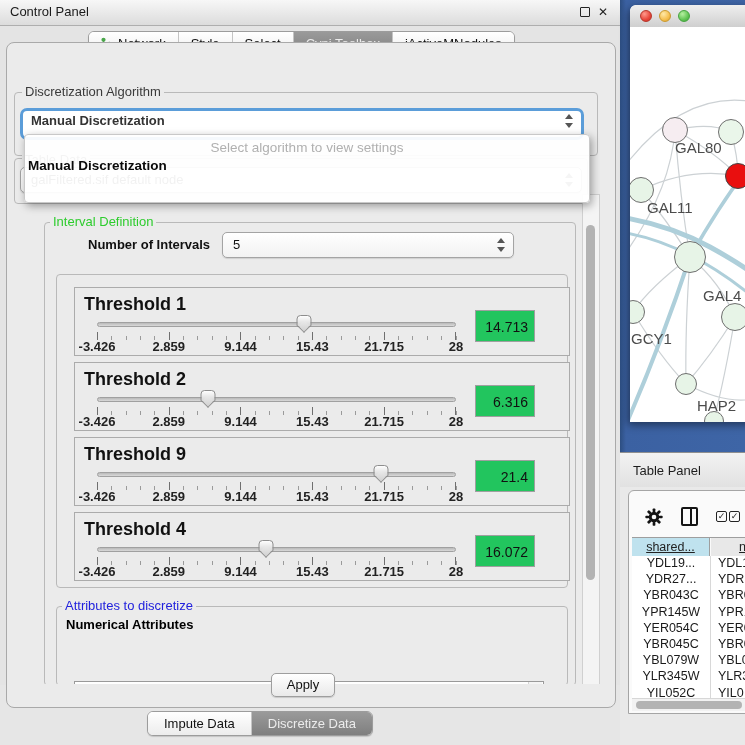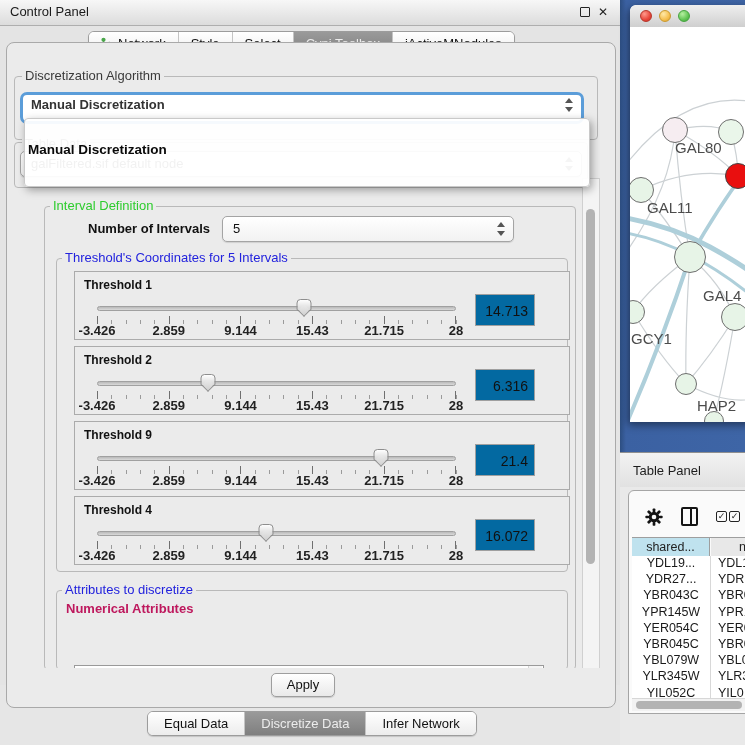--- a/index.html
+++ b/index.html
@@ -24,21 +24,21 @@
   .seg{display:flex;align-items:center;justify-content:center;font-size:13px;color:#111;
     background:linear-gradient(#ffffff,#ececec);border-right:1px solid #c4c4c4;
     padding:0 12px;white-space:nowrap;}
   .seg:last-child{border-right:none;}
   .seg.sel{background:linear-gradient(#9a9a9a,#7f7f7f);color:#ececec;}
   .seg .tabicon{margin-right:6px;}
 
   
   #container{left:6px;top:42px;width:608px;height:664px;background:#ebebeb;
     border:1px solid #a9a9a9;border-radius:8px;}
-  #content-clip{left:10px;top:48px;width:590px;height:620px;overflow:hidden;}
+  #content-clip{left:10px;top:64px;width:590px;height:620px;overflow:hidden;}
 
   .groupbox{position:absolute;border:1px solid #b9b9b9;border-radius:4px;}
   .grouplabel{position:absolute;font-size:13px;background:#ebebeb;padding:0 3px;white-space:nowrap;}
   .g-green{color:#2ecc2e;}
   .g-blue{color:#2222dd;}
   .g-gray{color:#3a3a3a;}
 
   
   .combo{position:absolute;background:linear-gradient(#ffffff,#f2f2f2);
     border:1px solid #a4a4a4;border-radius:5px;font-size:13px;color:#111;
@@ -54,38 +54,38 @@
   #algo-popup{left:14px;top:70px;width:564px;height:67px;background:rgba(255,255,255,.94);
     border:1px solid #c9c9c9;border-radius:4px;box-shadow:2px 3px 8px rgba(0,0,0,.35);z-index:50;}
   #algo-popup .opt{position:absolute;left:3px;right:3px;font-size:13.5px;white-space:nowrap;}
   #algo-popup .ph{top:5px;text-align:center;color:#b0b0b0;}
   #algo-popup .o1{top:23px;font-weight:bold;color:#0a0a0a;}
   #algo-popup .o2{top:40px;color:#0a0a0a;}
 
   
   .thr-panel{position:absolute;left:64px;width:494px;height:67px;background:#ebebeb;
     border:1px solid #ababab;}
-  .thr-label{position:absolute;left:9px;top:6px;font-size:12px;font-weight:bold;color:#111;}
+  .thr-label{position:absolute;left:9px;top:6px;font-size:18px;font-weight:bold;color:#111;}
   .trackwrap{position:absolute;left:22px;top:30px;width:359px;height:14px;}
   .track{position:absolute;left:0;top:4px;width:100%;height:5px;border-radius:3px;
     background:linear-gradient(#b9b9b9,#d9d9d9);border:1px solid #a0a0a0;box-sizing:border-box;}
   .knob-wrap{position:absolute;top:-3px;width:15px;height:18px;transform:translateX(-50%);}
   .knob{position:absolute;left:0;top:0;width:13px;height:10px;border:1px solid #8e8e8e;
     border-radius:4px 4px 2px 2px;background:linear-gradient(#fefefe,#d6d6d6);}
   .knob-tip{position:absolute;left:3.2px;top:7px;width:8px;height:8px;transform:rotate(45deg);
     background:linear-gradient(135deg,#ececec,#d0d0d0);
     border-right:1px solid #8e8e8e;border-bottom:1px solid #8e8e8e;}
   .ticks{position:absolute;left:22px;top:44px;width:360px;height:8px;
     background-image:
       repeating-linear-gradient(90deg,#6f6f6f 0 1px,transparent 1px 71.7px),
       repeating-linear-gradient(90deg,#9a9a9a 0 1px,transparent 1px 14.34px);
     background-size:100% 8px,100% 4px;background-position:0 0,0 4px;background-repeat:no-repeat;}
   .ticklabels{position:absolute;left:22px;top:51px;width:359px;height:12px;}
   .ticklabels span{position:absolute;transform:translateX(-50%);font-size:13px;font-weight:bold;color:#222;white-space:nowrap;}
-  .valbox{position:absolute;left:400px;top:22px;width:60px;height:32px;background:#0369a1;
+  .valbox{position:absolute;left:400px;top:22px;width:60px;height:32px;background:#22c55e;
     border:1px solid #9f9f9f;font-size:14px;color:#111;text-align:right;line-height:32px;
     padding-right:6px;box-sizing:border-box;}
 
   
   #attr-list{left:64px;top:617px;width:468px;height:46px;background:#fff;border:1px solid #9a9a9a;overflow:hidden;}
   #attr-list .li{font-size:13px;color:#111;padding:1px 0 1px 10px;white-space:nowrap;}
   .vscroll{position:absolute;background:#f4f4f4;border-left:1px solid #d5d5d5;}
   .vthumb{position:absolute;left:2px;width:9px;border-radius:5px;background:#b3b3b3;}
   .hthumb{position:absolute;top:2px;height:8px;border-radius:5px;background:#b3b3b3;}
 
@@ -112,21 +112,21 @@
     border-top:1px solid #8f8f8f;}
   #tp-strip .t{position:absolute;left:13px;top:10px;font-size:13px;color:#1d1d1d;}
   #tp-area{left:620px;top:487px;width:125px;height:258px;background:#e9e9e9;}
   #tp-panel{left:628px;top:490px;width:117px;height:222px;background:#fafafa;
     border:1px solid #a5a5a5;border-radius:6px 0 0 0;overflow:hidden;}
   .tool-colsplit{position:absolute;width:17px;height:19px;border:2px solid #151515;border-radius:2px;box-sizing:border-box;}
   .tool-colsplit:before{content:"";position:absolute;left:50%;top:0;width:2px;height:100%;background:#151515;}
   .chk{position:absolute;width:11px;height:11px;border:1.6px solid #222;border-radius:2px;box-sizing:border-box;
     font-size:9px;line-height:8px;text-align:center;color:#222;font-weight:bold;}
   #tbl-header{position:absolute;left:3px;top:46px;width:140px;height:19px;border-top:1px solid #9e9e9e;border-bottom:1px solid #9e9e9e;}
-  .hcell{position:absolute;top:0;height:19px;font-size:12.5px;color:#222;line-height:19px;text-align:center;box-sizing:border-box;}
+  .hcell{position:absolute;top:0;height:19px;font-size:12.5px;color:#222;line-height:19px;text-align:center;box-sizing:border-box;text-decoration:underline;}
   .hc1{left:0;width:78px;background:#bfe2ee;border-right:1px solid #9e9e9e;}
   .hc2{left:79px;width:70px;background:#e8e8e8;}
   #tbl-rows{position:absolute;left:3px;top:65px;width:140px;height:142px;overflow:hidden;background:#fff;}
   .trow{height:16.2px;font-size:12.5px;color:#1a1a1a;white-space:nowrap;}
   .trow .c1{display:inline-block;width:78px;text-align:center;}
   .trow .c2{display:inline-block;padding-left:8px;}
   #colline{position:absolute;left:81px;top:65px;width:1px;height:142px;background:#d8d8d8;}
 
   svg{display:block;}
 </style>
@@ -173,41 +173,41 @@
   <div class="abs" id="content-clip">
 
     <div class="groupbox" style="left:4px;top:28px;width:582px;height:62px;"></div>
     <span class="grouplabel g-gray" style="left:12px;top:20px;">Discretization Algorithm</span>
     <div class="focusring" style="left:10px;top:44px;width:558px;height:26px;">
       <span style="position:absolute;left:8px;top:2px;font-size:13px;font-weight:bold;color:#333;">Manual Discretization</span>
       <span class="stepper" style="top:2px;"></span>
     </div>
 
     <div class="abs" id="algo-popup">
+      <div class="opt ph">Select algorithm to view settings</div>
       <div class="opt o1">Manual Discretization</div>
     </div>
 
     <div class="groupbox" style="left:4px;top:94px;width:572px;height:44px;"></div>
     <span class="grouplabel g-gray" style="left:12px;top:88px;">Table Data</span>
     <div class="combo" style="left:10px;top:103px;width:560px;height:24px;">
       <span class="val">galFiltered.sif default node</span>
       <span class="stepper"></span>
     </div>
 
     <div class="groupbox" style="left:34px;top:158px;width:530px;height:462px;"></div>
     <span class="grouplabel g-green" style="left:40px;top:150px;">Interval Definition</span>
 
     <span style="position:absolute;left:78px;top:173px;font-size:13px;font-weight:bold;color:#111;">Number of Intervals</span>
     <div class="combo" style="left:212px;top:168px;width:290px;height:24px;">
       <span class="val">5</span>
       <span class="stepper"></span>
     </div>
 
     <div class="groupbox" style="left:46px;top:210px;width:510px;height:312px;"></div>
-    <span class="grouplabel g-blue" style="left:52px;top:202px;">Threshold's Coordinates for 5 Intervals</span>
 
     <div class="thr-panel" style="top:223px;">
       <span class="thr-label">Threshold 1</span>
       <div class="trackwrap">
         <div class="track"></div>
         <div class="knob-wrap" style="left:57.7%">
             <div class="knob"></div>
             <div class="knob-tip"></div>
           </div>
       </div>
@@ -281,45 +281,42 @@
         <span style="left:40%">9.144</span>
         <span style="left:60%">15.43</span>
         <span style="left:80%">21.715</span>
         <span style="left:100%">28</span>
       </div>
       <div class="valbox">16.072</div>
     </div>
 
     <div class="groupbox" style="left:46px;top:542px;width:510px;height:78px;"></div>
     <span class="grouplabel g-blue" style="left:52px;top:534px;">Attributes to discretize</span>
-    <span style="position:absolute;left:56px;top:553px;font-size:13px;font-weight:bold;color:#be185d;">Numerical Attributes</span>
+    <span style="position:absolute;left:56px;top:553px;font-size:13px;font-weight:bold;color:#000000;">Numerical Attributes</span>
     <div class="abs" id="attr-list">
       <div class="li">SelfLoops</div>
 
     </div>
     <div class="vscroll" style="left:518px;top:618px;width:13px;height:44px;">
       
     </div>
 
     <div class="vscroll" style="left:572px;top:130px;width:16px;height:490px;border:1px solid #d0d0d0;">
       <div class="vthumb" style="left:3px;top:30px;height:355px;"></div>
     </div>
   </div>
 
   <div class="abs" id="apply-btn">Apply</div>
 
   <div class="segbar" style="left:147px;top:711px;">
     <div class="seg" style="padding:0 16px;">
-        <span>Equal Data</span>
+        <span>Impute Data</span>
       </div>
     <div class="seg sel" style="padding:0 16px;">
         <span>Discretize Data</span>
-      </div>
-    <div class="seg" style="padding:0 16px;">
-        <span>Infer Network</span>
       </div>
   </div>
 </div>
 
 <div class="abs" id="desktop"></div>
 
 <div class="abs" id="netwin">
   <div id="netwin-title">
     <span class="light l-red"></span>
     <span class="light l-yellow"></span>

